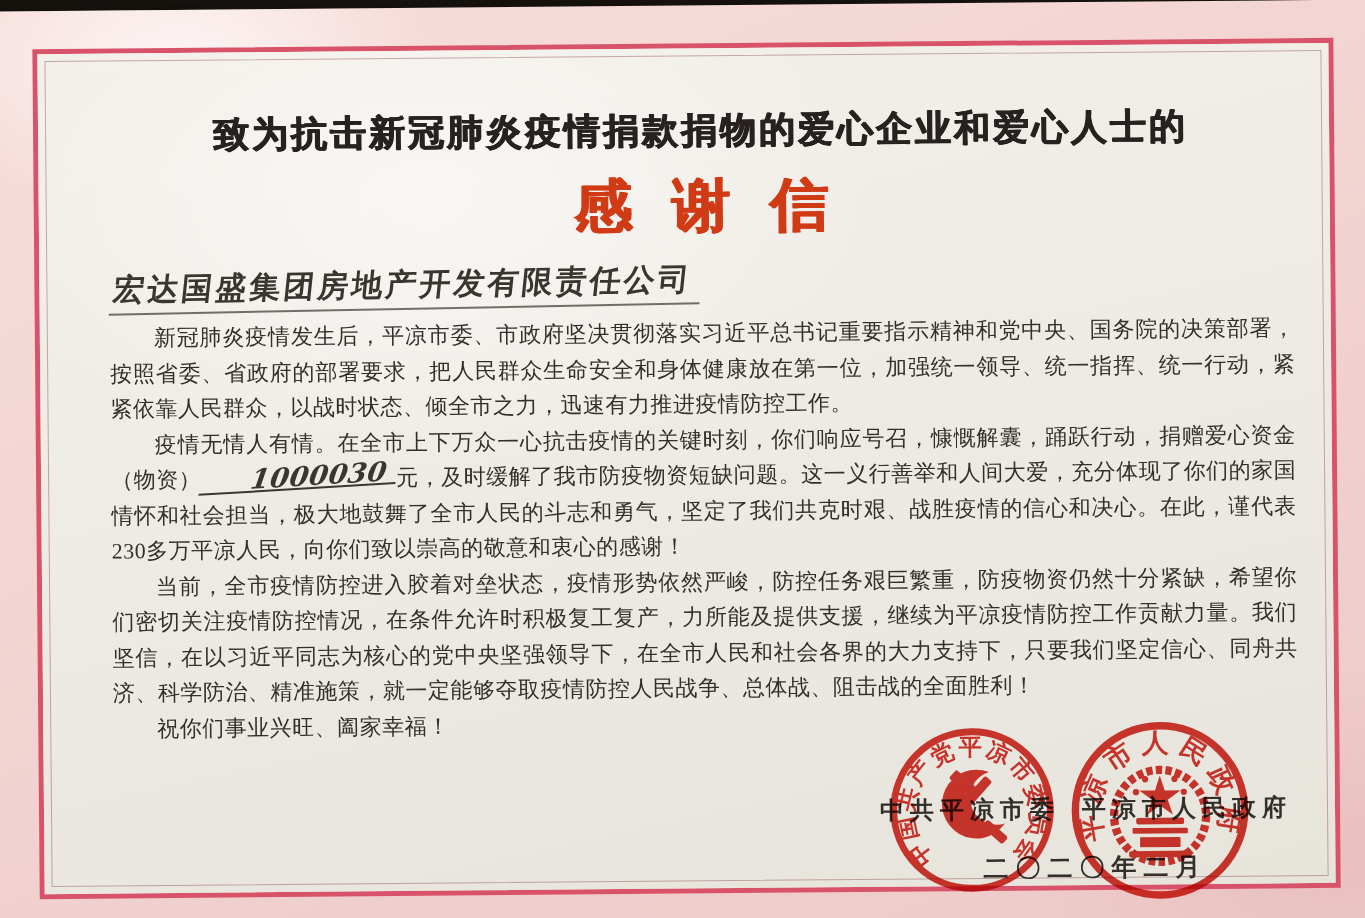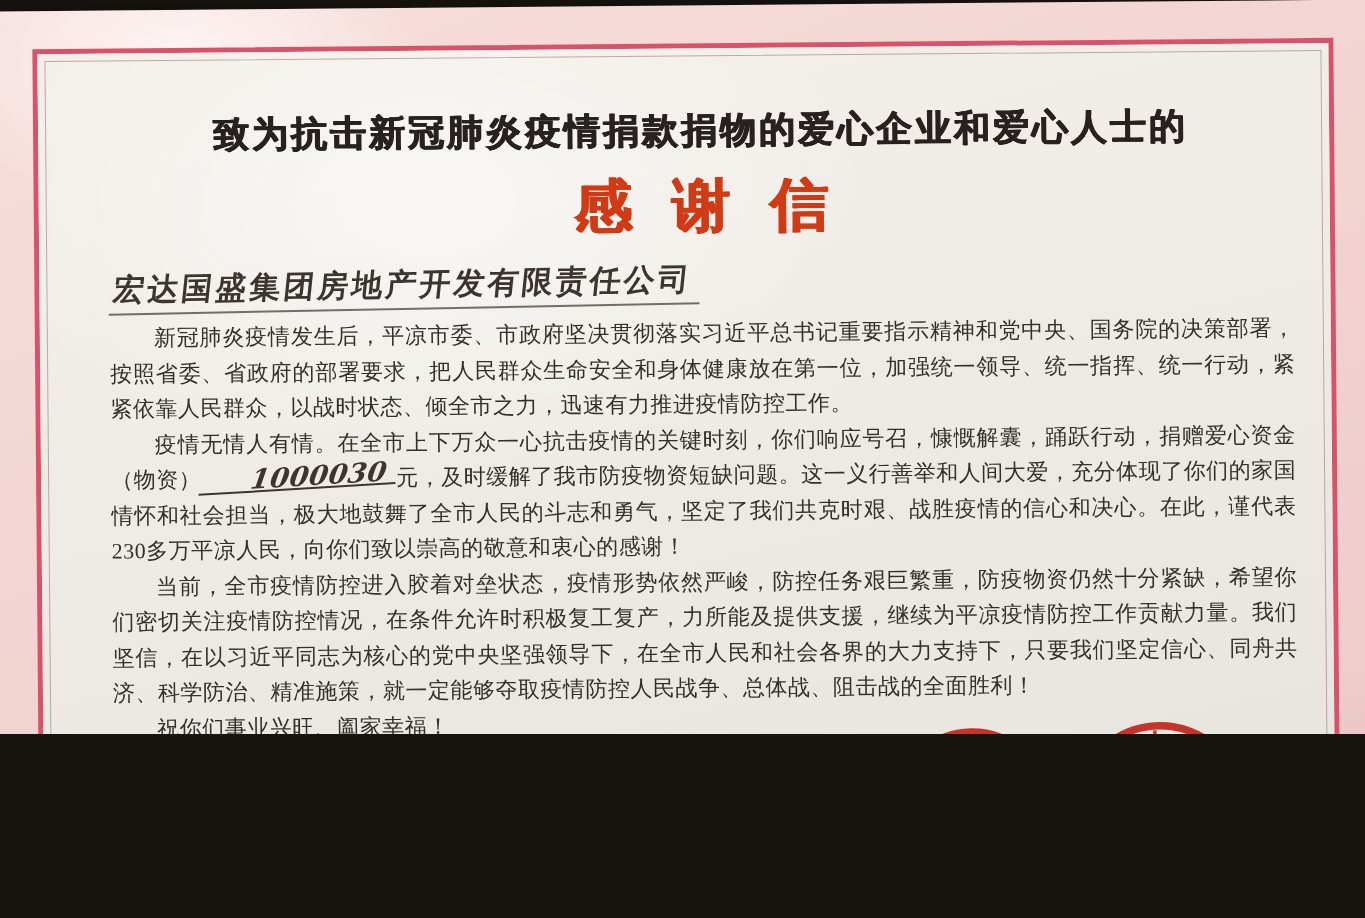--- a/index.html
+++ b/index.html
@@ -1,17 +1,17 @@
 <!DOCTYPE html>
 <html><head>
 <meta charset="utf-8">
 <style>
   html,body { margin:0; padding:0; background:#17130f; }
   .stage {
-    position:relative; width:1365px; height:734px; overflow:hidden;
+    position:relative; width:1365px; height:918px; overflow:hidden;
     background:#17130f;
     font-family:"Liberation Serif", serif;
   }
   
   .sheet {
     position:absolute; left:-14px; top:8px; width:1380px; height:940px;
     background:
       radial-gradient(ellipse 420px 260px at 14% 6%, rgba(255,255,255,.75), rgba(255,255,255,0) 60%),
       radial-gradient(ellipse 500px 300px at 96% 90%, rgba(225,170,170,.35), rgba(255,255,255,0) 60%),
       linear-gradient(158deg, #f7dedb 0%, #f3d6d3 35%, #efcfcd 70%, #eccac8 100%);

